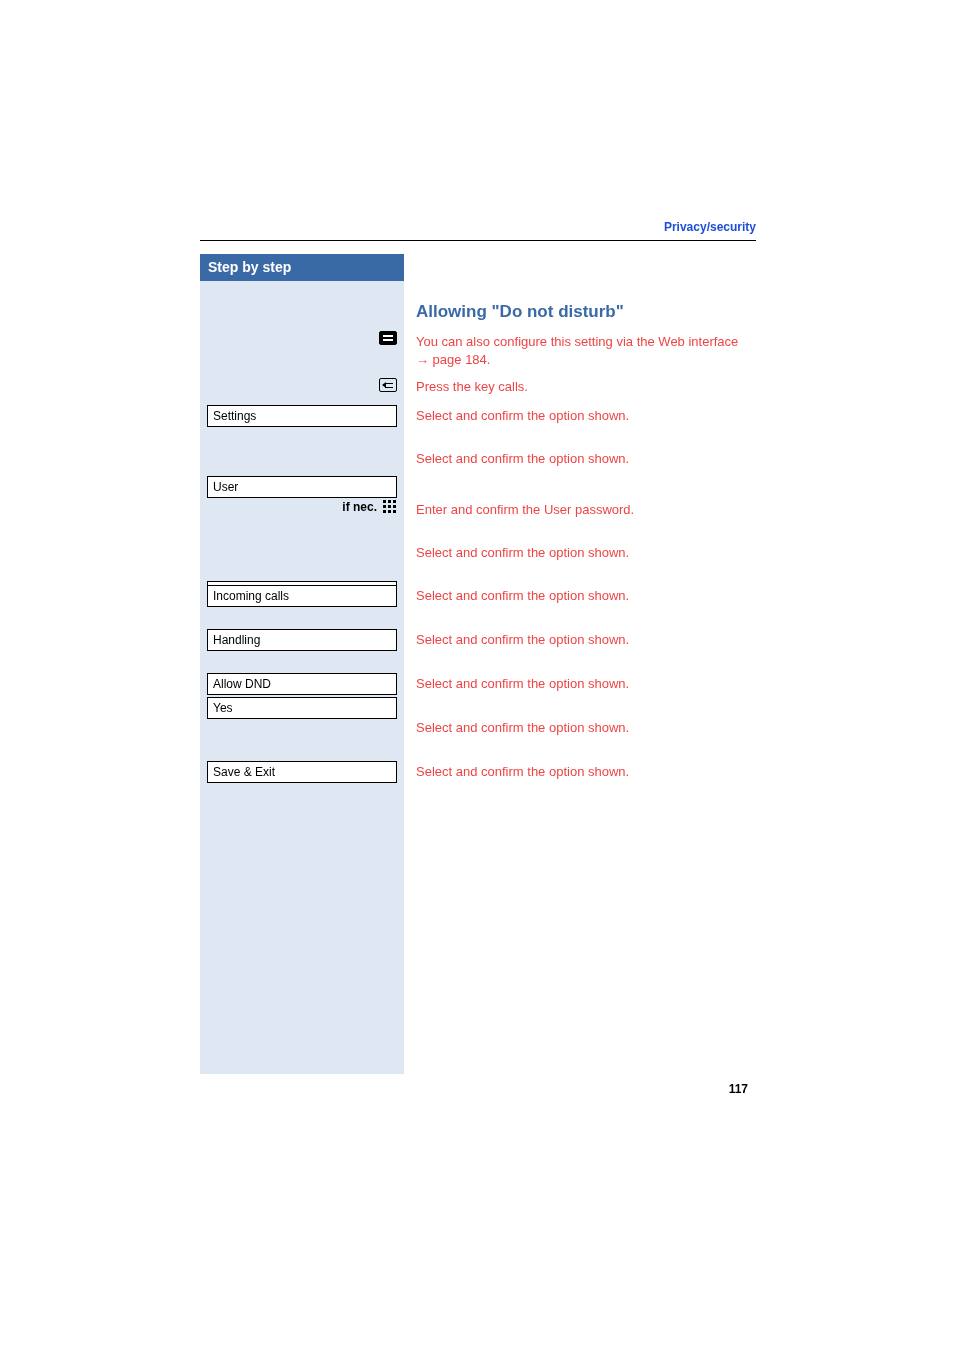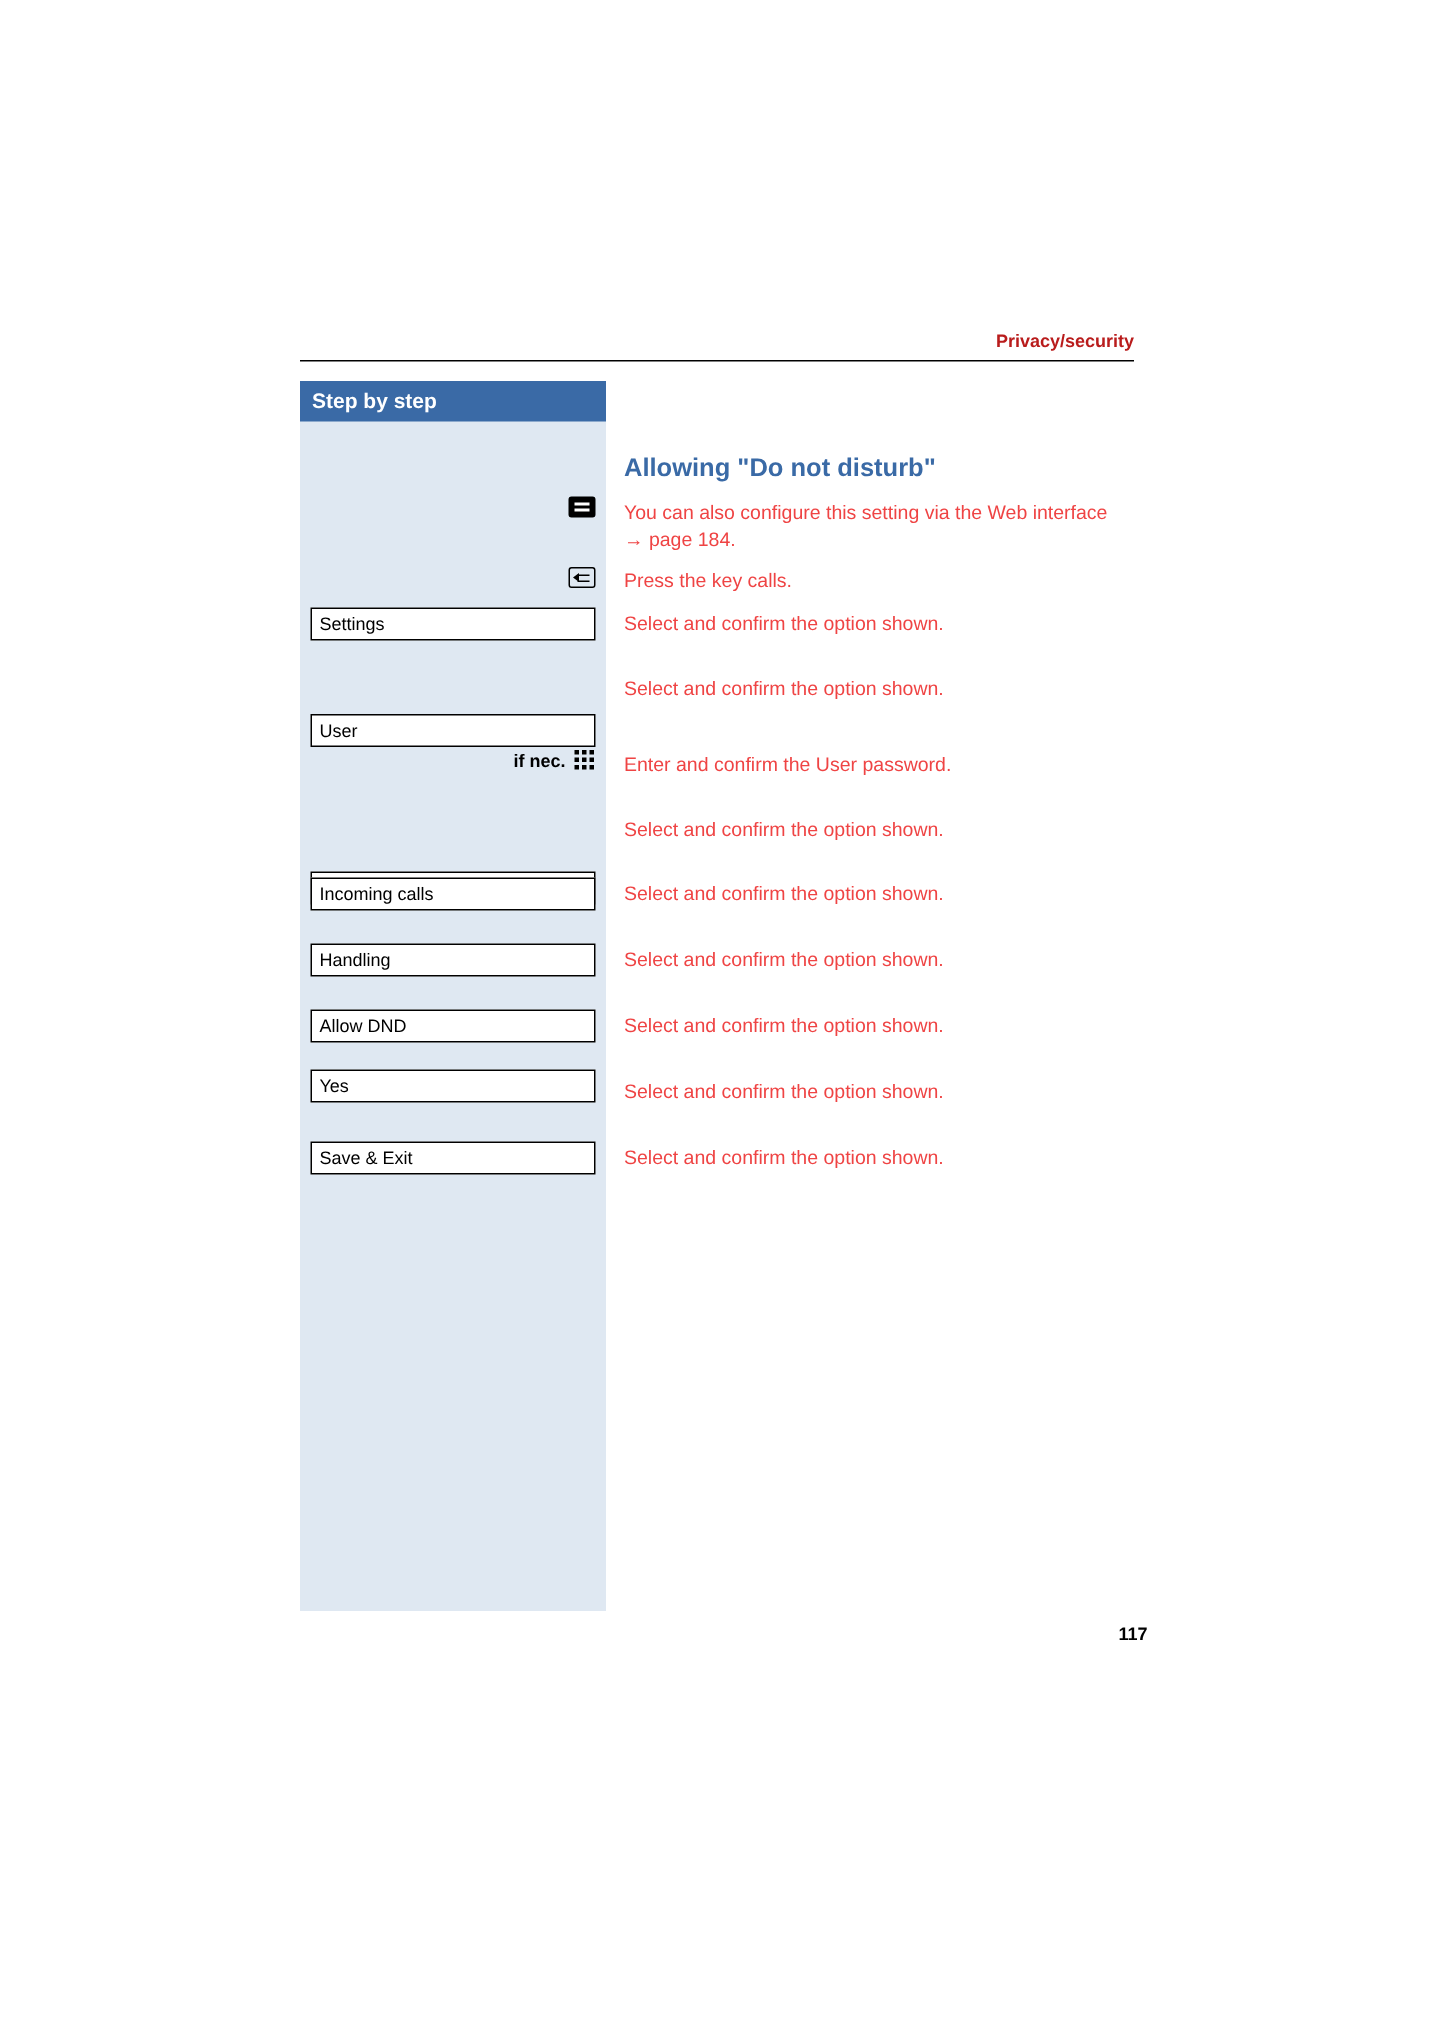--- a/index.html
+++ b/index.html
@@ -5,21 +5,21 @@
     * { box-sizing: border-box; margin: 0; padding: 0; }
     html, body { width: 954px; height: 1351px; background: #fff; font-family: Arial, Helvetica, sans-serif; }
     .page { position: relative; width: 954px; height: 1351px; }
 
     .header-label {
       position: absolute;
       top: 220px;
       right: 198px;
       font-size: 12px;
       font-weight: bold;
-      color: #b91c1c;
+      color: #1d4ed8;
     }
     .hr-line {
       position: absolute;
       top: 240px;
       left: 200px;
       width: 556px;
       height: 1px;
       background: #000;
     }
 
@@ -52,21 +52,21 @@
       font-size: 12px;
       padding: 3px 5px;
       line-height: 1.2;
     }
 
     .content { position: absolute; left: 416px; top: 254px; width: 340px; }
     .section-title { color: #3a6aa6; font-size: 17px; font-weight: bold; position: absolute; }
     .body-text { position: absolute; font-size: 13px; color: #ef4444; line-height: 1.35; }
     .ref-arrow { font-family: Arial, sans-serif; }
 
-    .page-num { position: absolute; bottom: 255px; right: 189px; font-size: 12px; font-weight: bold; color: #000; }
+    .page-num { position: absolute; bottom: 255px; right: 206px; font-size: 12px; font-weight: bold; color: #000; }
 
     
     .icon-box {
       width: 18px; height: 14px; border: 1.5px solid #000; border-radius: 2px; background: #dfe8f2; display: inline-block; position: relative;
     }
     .icon-box.solid { background: #000; }
     .menu-lines { position: absolute; inset: 0; }
     .menu-lines::before, .menu-lines::after {
       content: ""; position: absolute; left: 3px; right: 3px; height: 1.5px; background: #fff;
     }
@@ -125,21 +125,21 @@
           <span style="top:10px;left:0;"></span>
             <span style="top:10px;left:5px;"></span>
             <span style="top:10px;left:10px;"></span>
         </span>
       </div>
 
       <div class="menu-box" style="top:261px;margin-top:39px;">Configuration</div>
       <div class="menu-box" style="top:304px;">Incoming calls</div>
       <div class="menu-box" style="top:348px;">Handling</div>
       <div class="menu-box" style="top:392px;">Allow DND</div>
-      <div class="menu-box" style="top:432px;">Yes</div>
+      <div class="menu-box" style="top:416px;">Yes</div>
       <div class="menu-box" style="top:480px;">Save &amp; Exit</div>
     </div>
   </div>
 
   <div class="content">
     <div class="section-title" style="top:48px;">Allowing "Do not disturb"</div>
 
     <div class="body-text" style="top:79px;">
       <span>You can also configure this setting via the Web interface</span><br>
       <span class="ref-arrow">→</span><span> page 184.</span>

